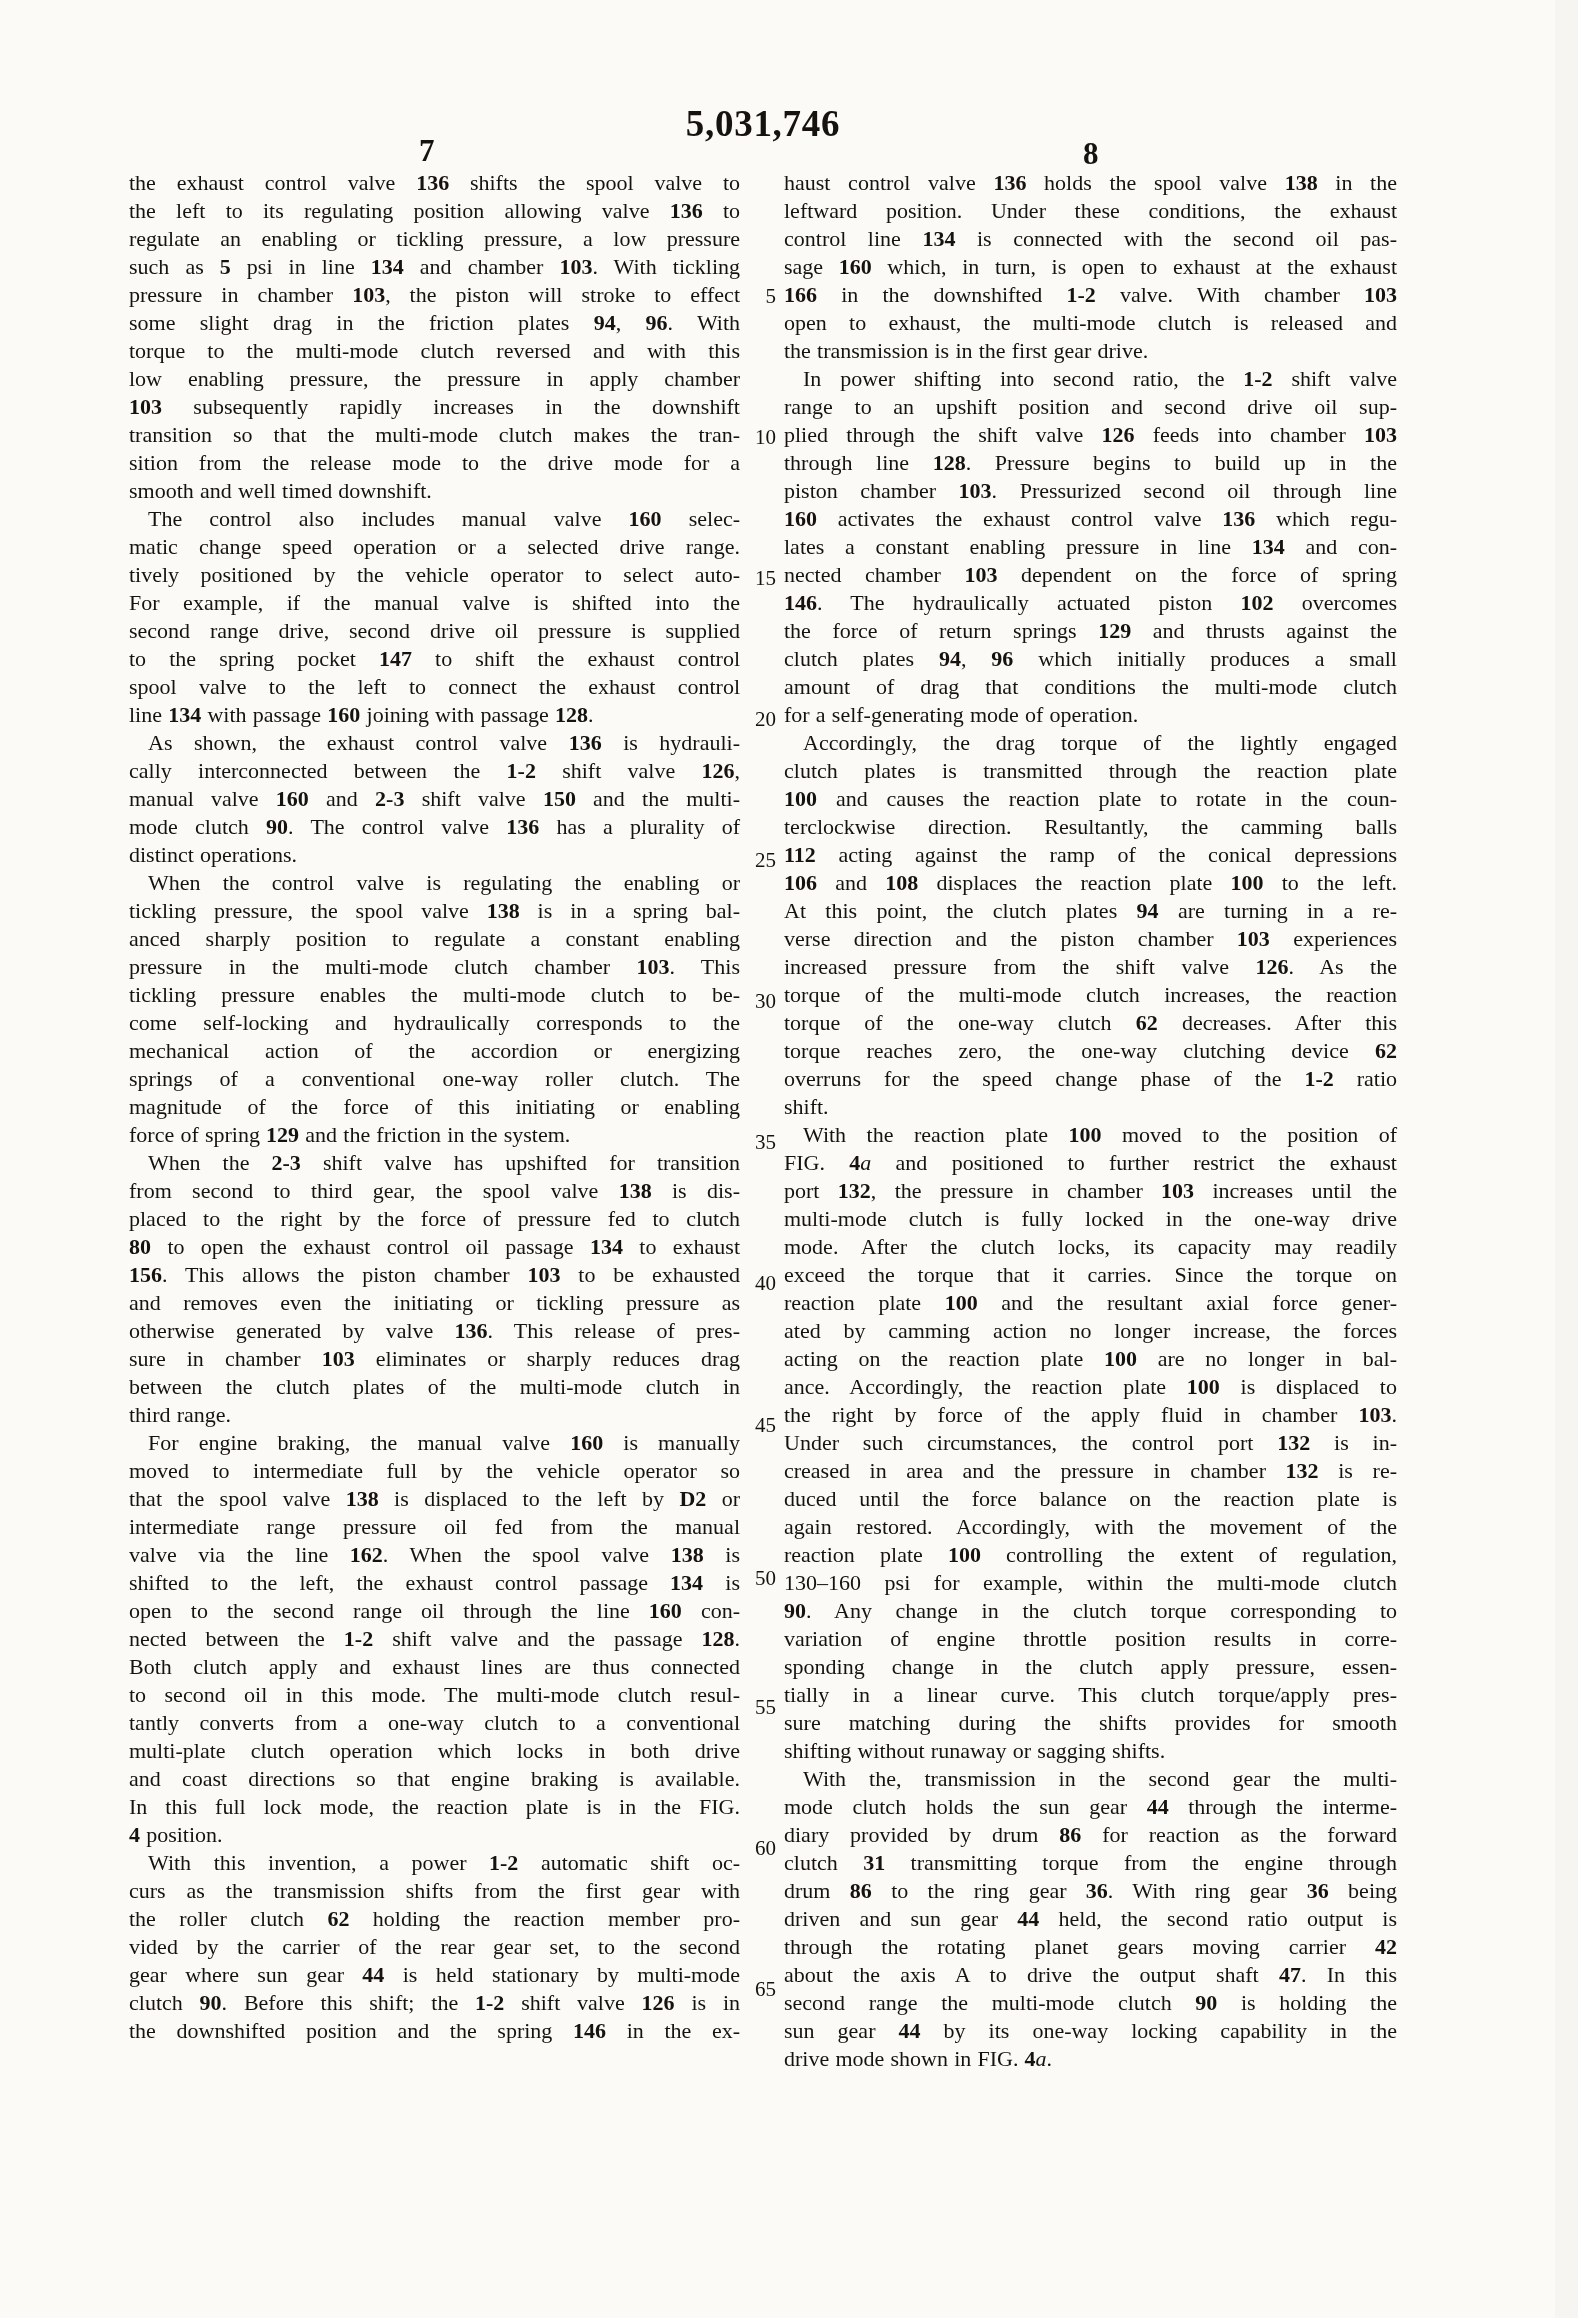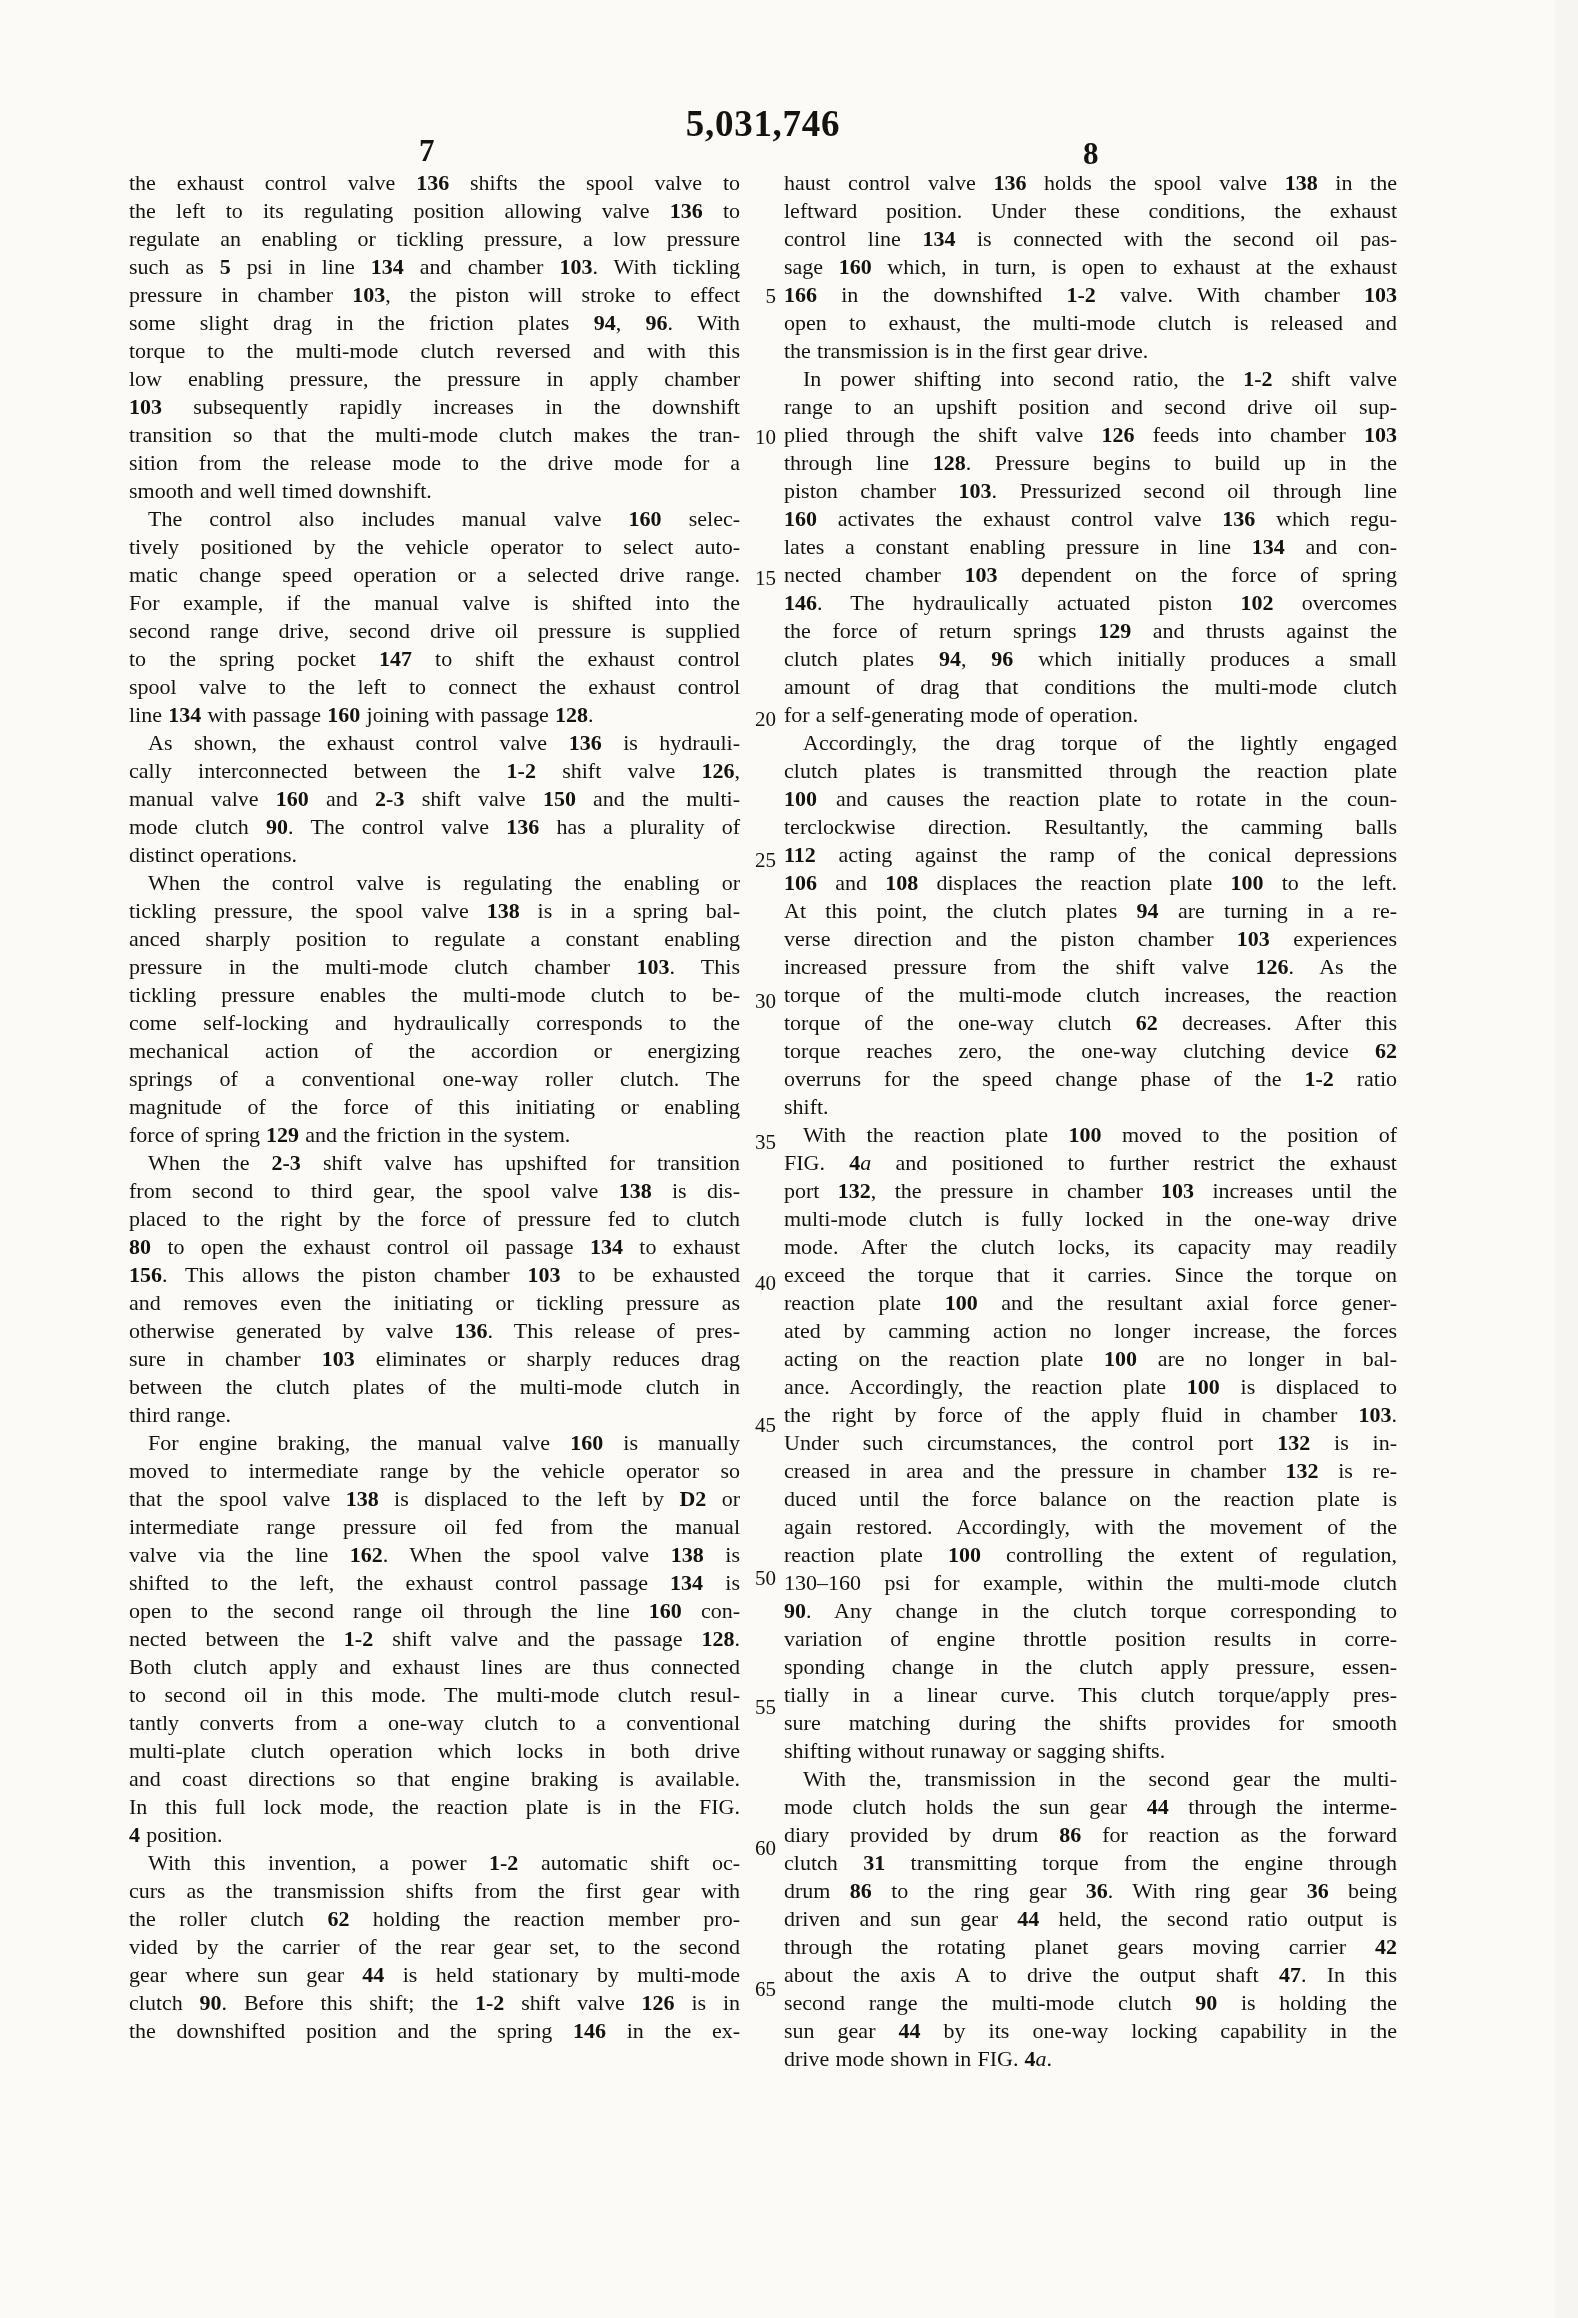--- a/index.html
+++ b/index.html
@@ -72,22 +72,22 @@
         <div class="line">some slight drag in the friction plates <b>94</b>, <b>96</b>. With</div>
         <div class="line">torque to the multi-mode clutch reversed and with this</div>
         <div class="line">low enabling pressure, the pressure in apply chamber</div>
         <div class="line"><b>103</b> subsequently rapidly increases in the downshift</div>
         <div class="line">transition so that the multi-mode clutch makes the tran-</div>
         <div class="line">sition from the release mode to the drive mode for a</div>
         <div class="line end">smooth and well timed downshift.</div>
       </div>
       <div>
         <div class="line indent">The control also includes manual valve <b>160</b> selec-</div>
+        <div class="line">matic change speed operation or a selected drive range.</div>
         <div class="line">tively positioned by the vehicle operator to select auto-</div>
-        <div class="line">matic change speed operation or a selected drive range.</div>
         <div class="line">For example, if the manual valve is shifted into the</div>
         <div class="line">second range drive, second drive oil pressure is supplied</div>
         <div class="line">to the spring pocket <b>147</b> to shift the exhaust control</div>
         <div class="line">spool valve to the left to connect the exhaust control</div>
         <div class="line end">line <b>134</b> with passage <b>160</b> joining with passage <b>128</b>.</div>
       </div>
       <div>
         <div class="line indent">As shown, the exhaust control valve <b>136</b> is hydrauli-</div>
         <div class="line">cally interconnected between the <b>1-2</b> shift valve <b>126</b>,</div>
         <div class="line">manual valve <b>160</b> and <b>2-3</b> shift valve <b>150</b> and the multi-</div>
@@ -113,21 +113,21 @@
         <div class="line"><b>80</b> to open the exhaust control oil passage <b>134</b> to exhaust</div>
         <div class="line"><b>156</b>. This allows the piston chamber <b>103</b> to be exhausted</div>
         <div class="line">and removes even the initiating or tickling pressure as</div>
         <div class="line">otherwise generated by valve <b>136</b>. This release of pres-</div>
         <div class="line">sure in chamber <b>103</b> eliminates or sharply reduces drag</div>
         <div class="line">between the clutch plates of the multi-mode clutch in</div>
         <div class="line end">third range.</div>
       </div>
       <div>
         <div class="line indent">For engine braking, the manual valve <b>160</b> is manually</div>
-        <div class="line">moved to intermediate range by the vehicle operator so</div>
+        <div class="line">moved to intermediate full by the vehicle operator so</div>
         <div class="line">that the spool valve <b>138</b> is displaced to the left by <b>D2</b> or</div>
         <div class="line">intermediate range pressure oil fed from the manual</div>
         <div class="line">valve via the line <b>162</b>. When the spool valve <b>138</b> is</div>
         <div class="line">shifted to the left, the exhaust control passage <b>134</b> is</div>
         <div class="line">open to the second range oil through the line <b>160</b> con-</div>
         <div class="line">nected between the <b>1-2</b> shift valve and the passage <b>128</b>.</div>
         <div class="line">Both clutch apply and exhaust lines are thus connected</div>
         <div class="line">to second oil in this mode. The multi-mode clutch resul-</div>
         <div class="line">tantly converts from a one-way clutch to a conventional</div>
         <div class="line">multi-plate clutch operation which locks in both drive</div>

